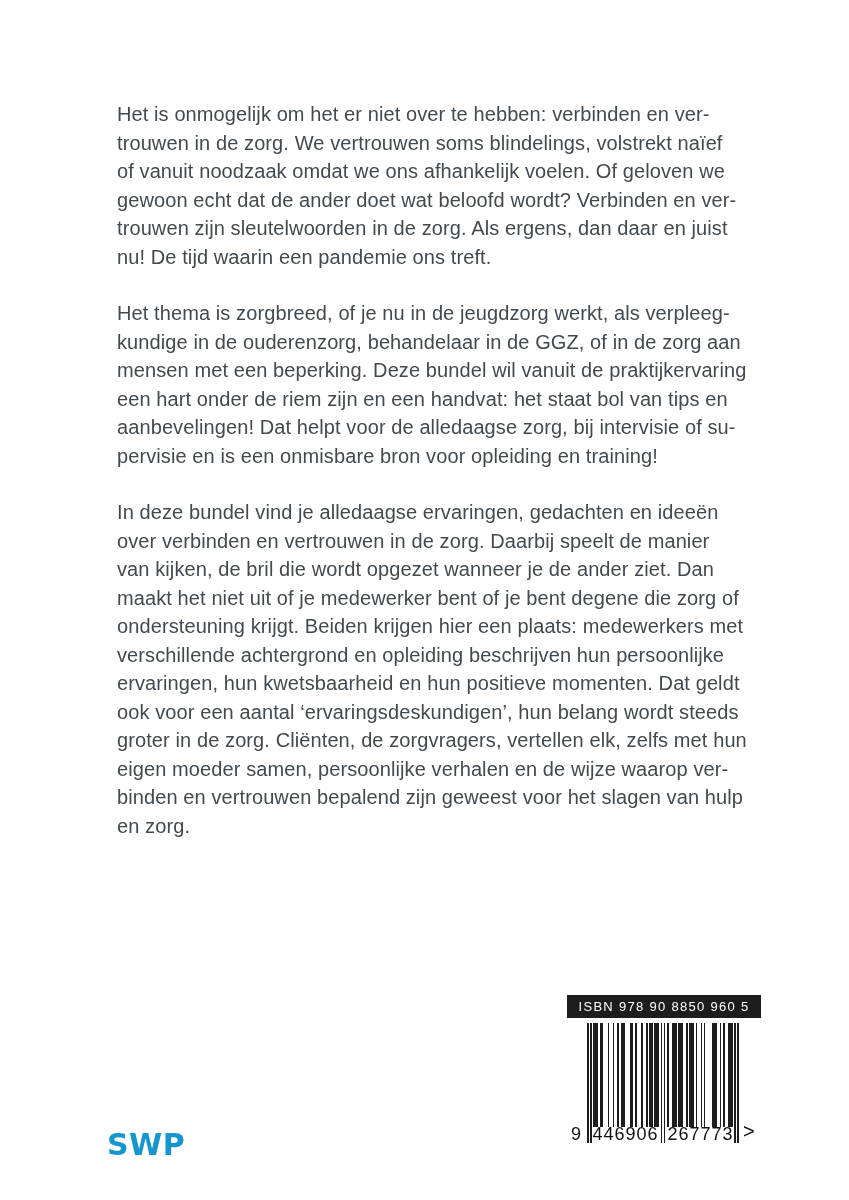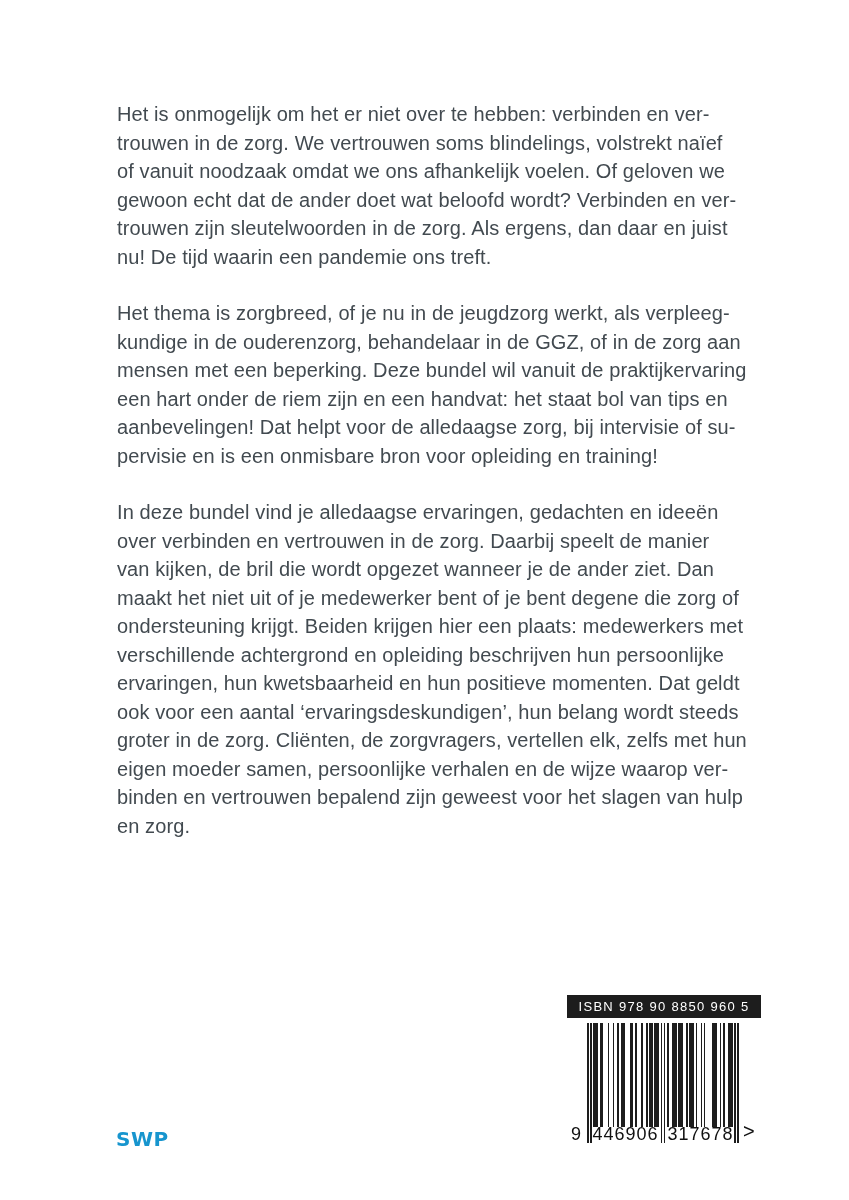--- a/index.html
+++ b/index.html
@@ -26,25 +26,25 @@
     margin: 0 0 28px 0;
     font-size: 20px;
     line-height: 28.5px;
     color: #424a50;
     white-space: pre-line;
     letter-spacing: 0.1px;
   }
   
   .swp-logo {
     position: absolute;
-    left: 116px;
+    left: 107px;
     top: 1127px;
     font-family: "DejaVu Sans", sans-serif;
     font-weight: 700;
-    font-size: 20px;
+    font-size: 30px;
     letter-spacing: 0.5px;
     color: #1795ce;
   }
   
   .isbn-block {
     position: absolute;
     left: 528px;
     top: 995px;
     width: 194px;
     margin-left: 39px;
@@ -177,18 +177,18 @@
           <rect x="83" y="0" width="1" height="104" fill="#1d1d1d"></rect>
           <rect x="85" y="0" width="1" height="104" fill="#1d1d1d"></rect>
           <rect x="88" y="0" width="1" height="104" fill="#1d1d1d"></rect>
           <rect x="89" y="0" width="1" height="104" fill="#1d1d1d"></rect>
           <rect x="90" y="0" width="1" height="104" fill="#1d1d1d"></rect>
           <rect x="92" y="0" width="1" height="120" fill="#1d1d1d"></rect>
           <rect x="94" y="0" width="1" height="120" fill="#1d1d1d"></rect>
         </svg>
       <span class="d d9">9</span>
       <span class="d g1">446906</span>
-      <span class="d g2">317678</span>
+      <span class="d g2">267773</span>
       <span class="d arr">&gt;</span>
     </div>
   </div>
 
 </div>
 
 </body></html>

